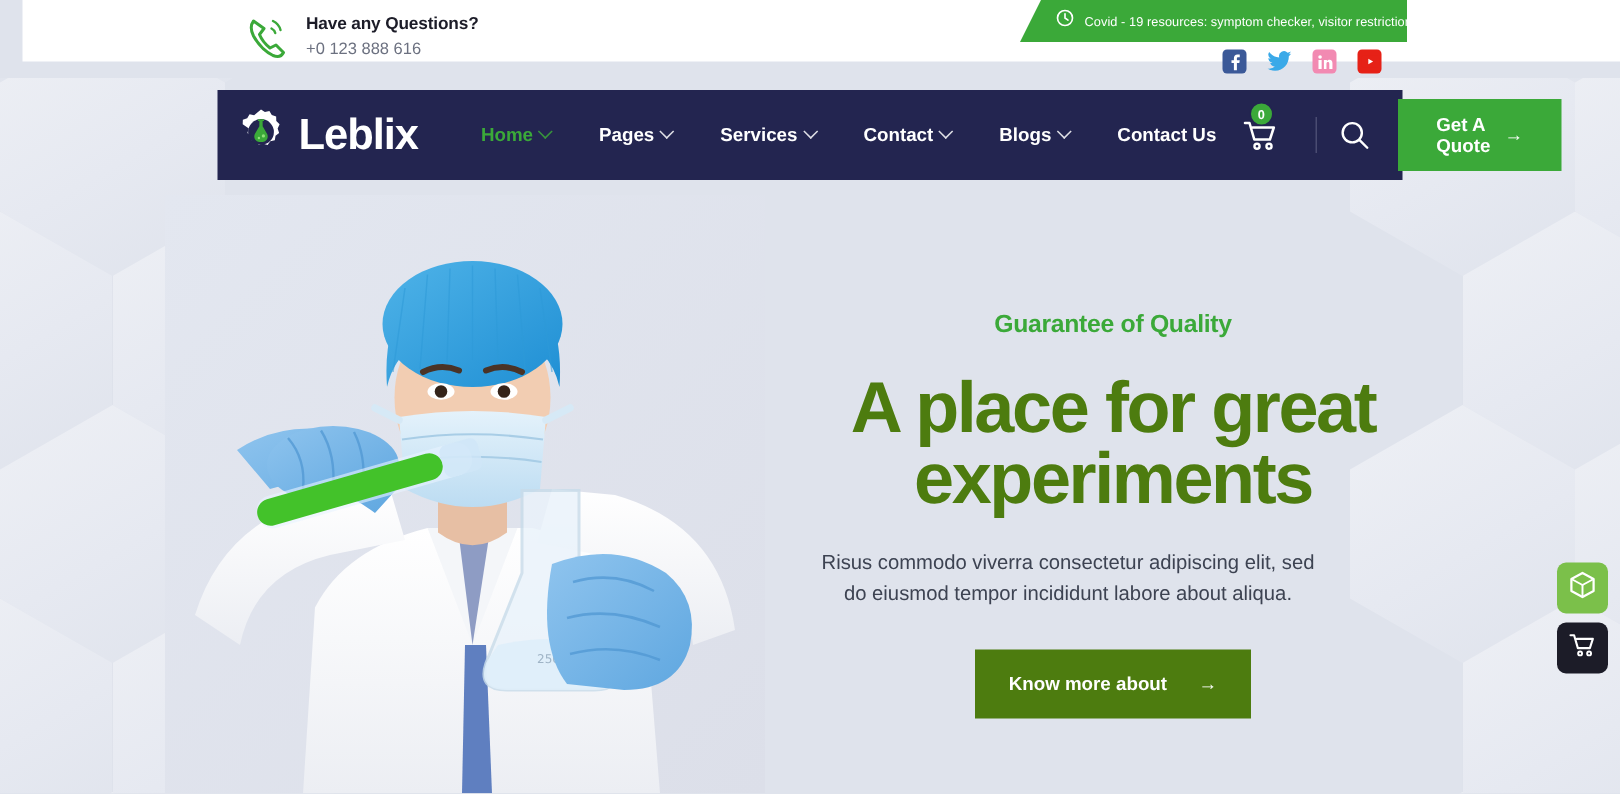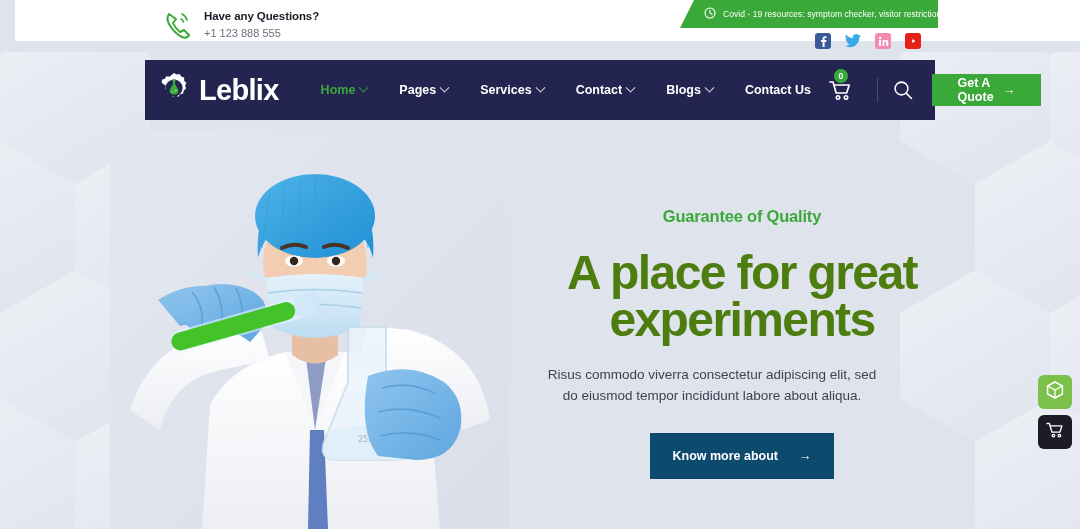--- a/index.html
+++ b/index.html
@@ -67,35 +67,35 @@
   .nav-right{ display:flex; align-items:center; margin-left:auto; height:100%; }
   .cart-wrap{ position:relative; width:26px; height:26px; margin-right:10px; cursor:pointer; }
   .cart-badge{
     position:absolute; top:-9px; left:6px; width:16px; height:16px; border-radius:50%;
     background:#3ba939; color:#fff; font-size:8.5px; font-weight:bold;
     display:flex; align-items:center; justify-content:center; border:1.5px solid #232550;
   }
   .divider{ width:1px; height:24px; background:#4a4c72; margin:0 14px; }
   .search-btn{ width:22px; height:22px; cursor:pointer; margin-right:18px; }
   .quote-btn{
-    height:32px; background:#3ba939; color:#fff; font-size:12.5px; font-weight:bold;
+    height:48px; background:#3ba939; color:#fff; font-size:12.5px; font-weight:bold;
     display:flex; align-items:center; justify-content:center; gap:9px;
     padding:4px 26px; cursor:pointer; margin-right:6px;
   }
 
   
   .hero-text{ position:absolute; left:542px; top:207px; width:400px; z-index:10;text-align:center; }
   .eyebrow{ color:#3ba939; font-size:16.5px; font-weight:bold; letter-spacing:-.2px; }
   .headline{
     color:#4d7c0f; font-size:48px; font-weight:bold; line-height:.97;
     letter-spacing:-1.6px; margin-top:24px; white-space:pre-line;
   }
   .subtext{ color:#3d4352; font-size:13.5px; line-height:1.55; margin-top:22px; width:340px; }
   .cta{
-    display:inline-flex; align-items:center; gap:21px; background:#0c4a6e; color:#fff;
+    display:inline-flex; align-items:center; gap:21px; background:#4d7c0f; color:#fff;
     font-size:12.5px; font-weight:bold; padding:16px 22px; margin-top:26px; cursor:pointer;
   }
 
   
   .photo{ position:absolute; left:110px; top:130px; width:400px; height:399px; z-index:8; overflow:hidden; }
 
   
   .floaters{ position:absolute; right:8px; top:375px; z-index:30; display:flex; flex-direction:column; gap:6px; }
   .floater{ width:34px; height:34px; border-radius:6px; display:flex; align-items:center; justify-content:center; cursor:pointer; }
   .floater.green{ background:#7bc04a; }
@@ -225,21 +225,21 @@
   <div class="info-group phone">
     <span class="info-icon">
       <svg width="30" height="34" viewBox="0 0 30 34">
         <path d="M6 6 Q3 10 6 16 Q11 25 19 29 Q24 31 26 27 L21 22 L17 24 Q12 20 10 15 L13 11 Z" fill="none" stroke="#3ba939" stroke-width="2" stroke-linejoin="round"></path>
         <path d="M19 6 Q23 8 24 12" fill="none" stroke="#3ba939" stroke-width="1.6" stroke-linecap="round"></path>
         <path d="M18 11 Q20 12 20.5 14" fill="none" stroke="#3ba939" stroke-width="1.6" stroke-linecap="round"></path>
       </svg>
     </span>
     <span>
       <div class="info-title">Have any Questions?</div>
-      <div class="info-sub">+1 123 888 555</div>
+      <div class="info-sub">+0 123 888 616</div>
     </span>
   </div>
 
 </div>
 
 <div class="covid">
   <span>
     <svg width="12" height="12" viewBox="0 0 12 12">
       <circle cx="6" cy="6" r="5" fill="none" stroke="#fff" stroke-width="1.1"></circle>
       <path d="M6 3.2 V6 L8 7.4" fill="none" stroke="#fff" stroke-width="1.1" stroke-linecap="round"></path>

